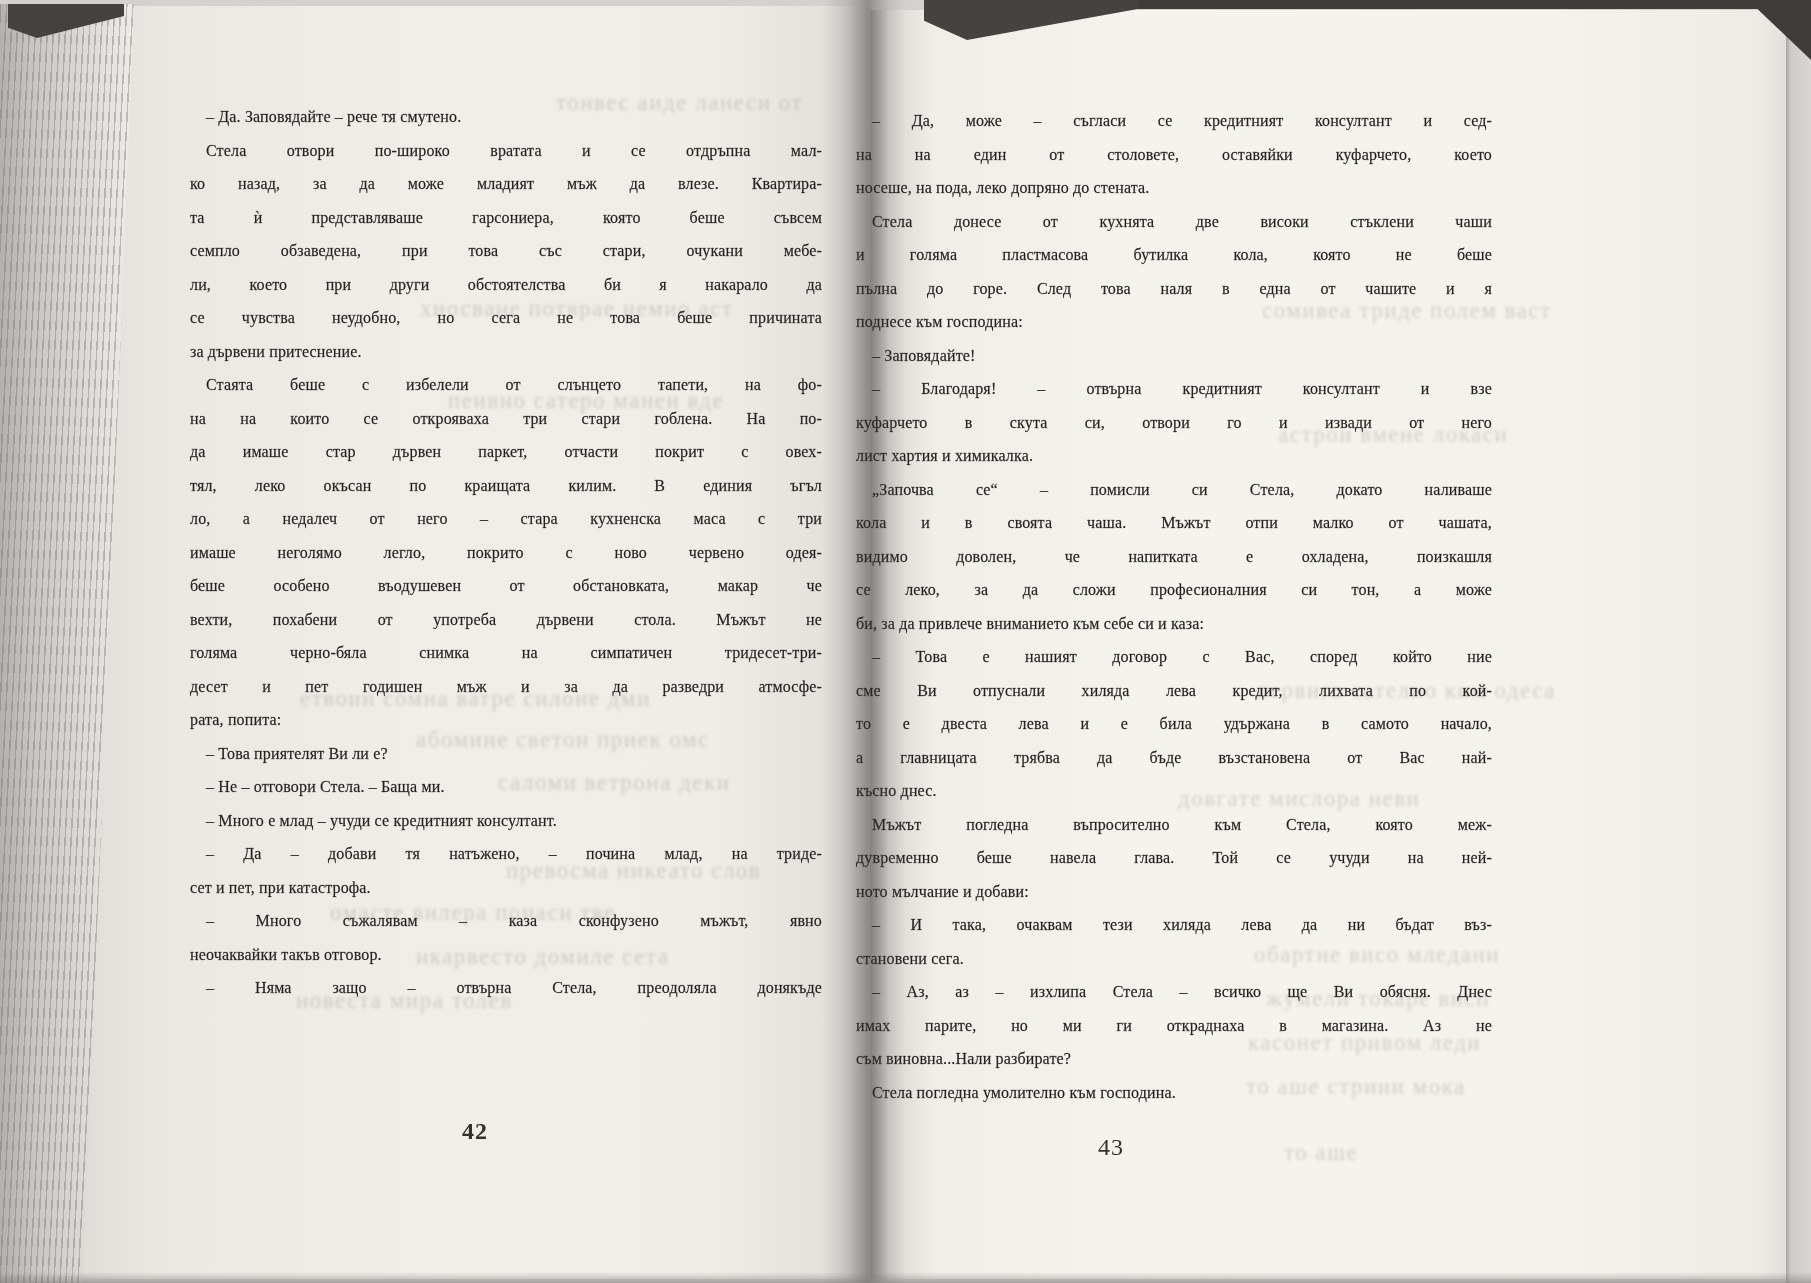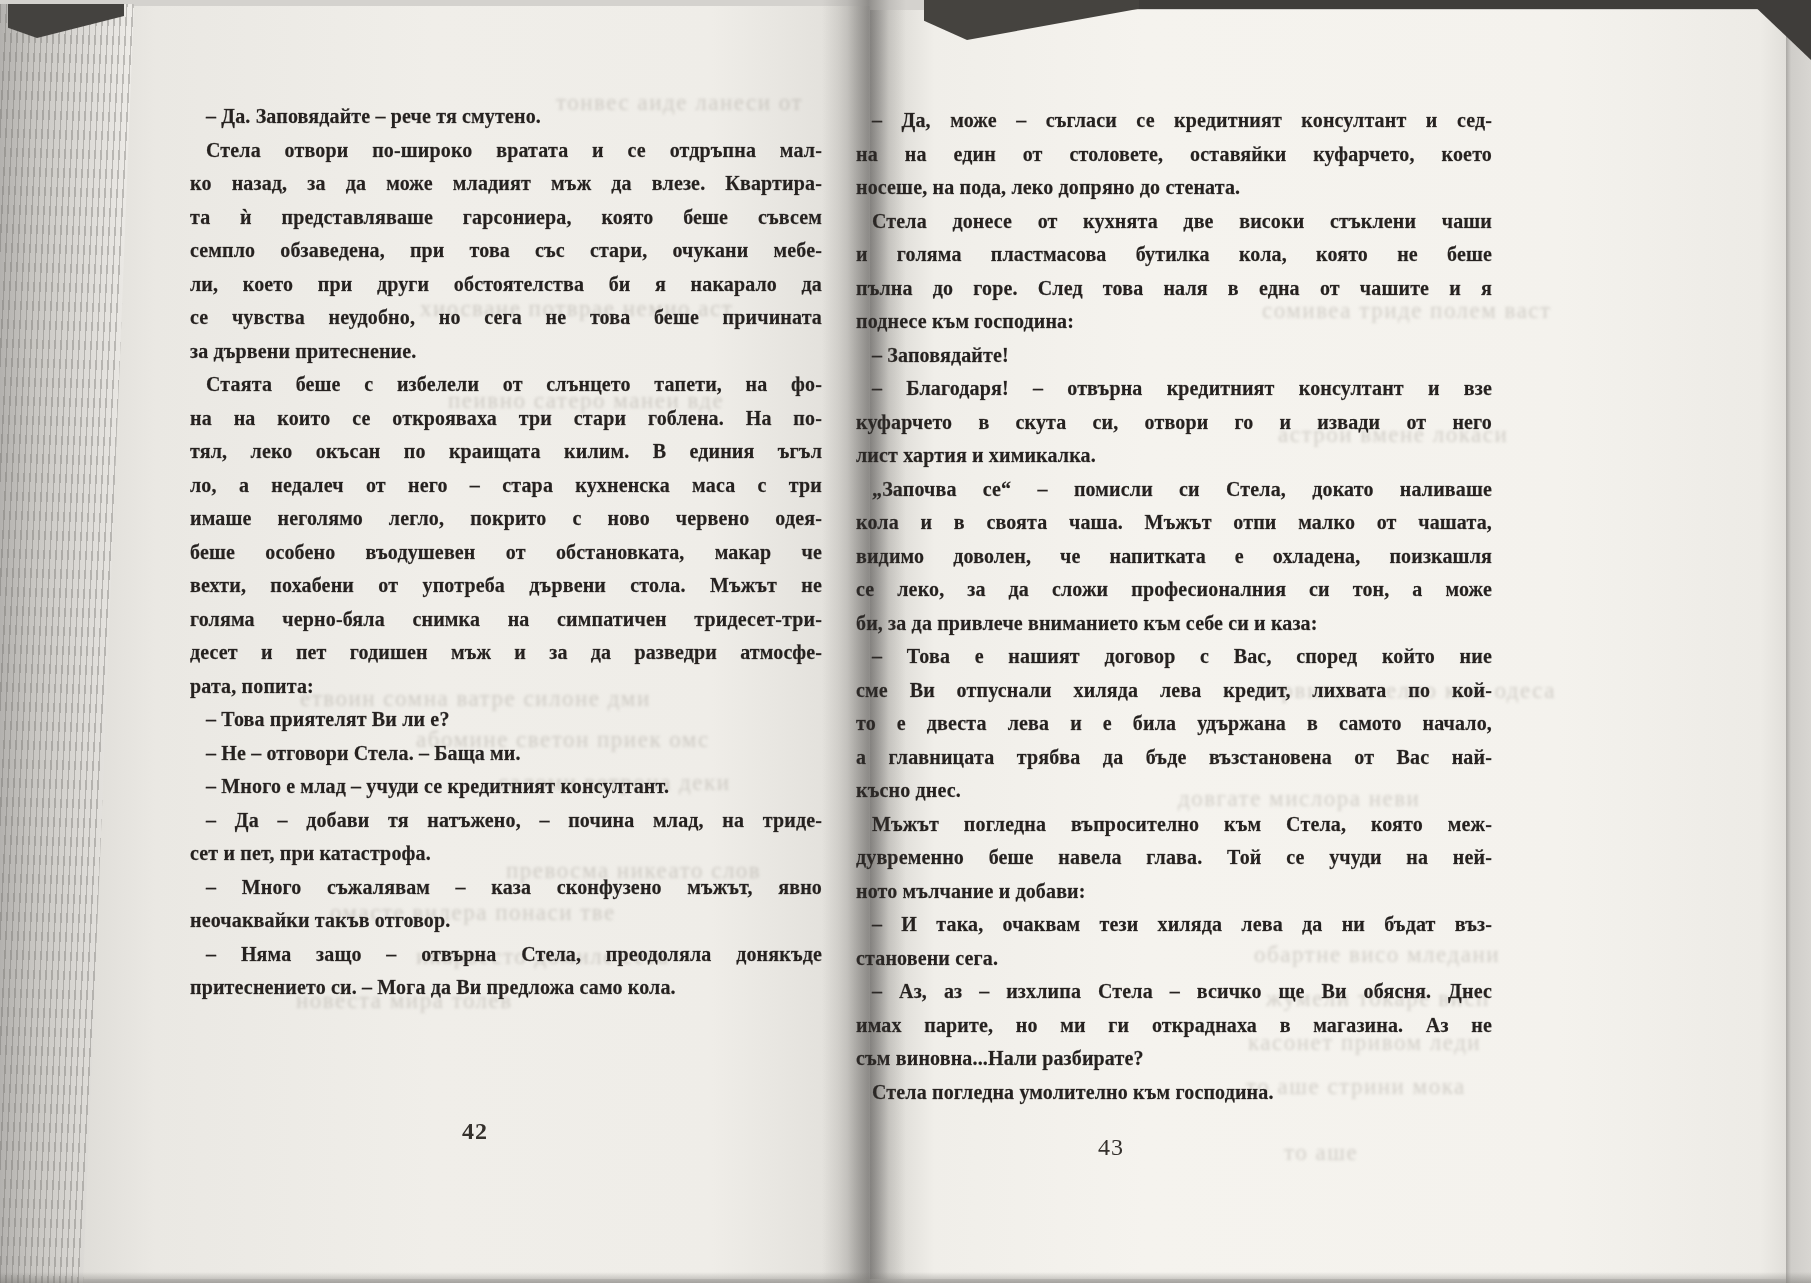--- a/index.html
+++ b/index.html
@@ -53,23 +53,22 @@
                 clip-path: polygon(0 0, 100% 0, 100% 100%); z-index: 7; }
   .right-edge { position: absolute; left: 1786px; top: 6px; width: 25px; height: 1277px;
                 background: linear-gradient(90deg, #aaa8a4 0%, #cfcdc9 20%, #d8d6d2 100%); z-index: 5; }
   .bottom-band{ position: absolute; left: 0; top: 1272px; width: 100%; height: 11px;
                 background: linear-gradient(180deg, rgba(140,138,134,0) 0%, rgba(118,116,112,0.5) 100%); z-index: 8; }
 
   
   .text-block {
     position: absolute; z-index: 4;
     color: #262220;
-    font-size: 20px;
+    font-size: 16px;
     letter-spacing: 0.15px;
-    font-weight: bold;
     -webkit-text-stroke: 0.3px rgba(38,34,32,0.55);
   }
   .text-left  { left: 190px; top: 100px; width: 632px; }
   .text-right { left: 856px; top: 104px; width: 636px; }
   .tl { height: 33.5px; line-height: 33.5px; white-space: nowrap; text-align: left; }
   .tl.j { text-align: justify; text-align-last: justify; }
   .tl.p { padding-left: 16px; }
 
   .pagenum {
     position: absolute; z-index: 4; width: 70px; text-align: center;
@@ -122,37 +121,37 @@
       <div class="tl p">– Да. Заповядайте – рече тя смутено.</div>
       <div class="tl j p">Стела отвори по-широко вратата и се отдръпна мал-</div>
       <div class="tl j">ко назад, за да може младият мъж да влезе. Квартира-</div>
       <div class="tl j">та ѝ представляваше гарсониера, която беше съвсем</div>
       <div class="tl j">семпло обзаведена, при това със стари, очукани мебе-</div>
       <div class="tl j">ли, което при други обстоятелства би я накарало да</div>
       <div class="tl j">се чувства неудобно, но сега не това беше причината</div>
       <div class="tl">за дървени притеснение.</div>
       <div class="tl j p">Стаята беше с избелели от слънцето тапети, на фо-</div>
       <div class="tl j">на на които се открояваха три стари гоблена. На по-</div>
+      <div class="tl j">да имаше стар дървен паркет, отчасти покрит с овех-</div>
       <div class="tl j">тял, леко окъсан по краищата килим. В единия ъгъл</div>
       <div class="tl j">ло, а недалеч от него – стара кухненска маса с три</div>
       <div class="tl j">имаше неголямо легло, покрито с ново червено одея-</div>
       <div class="tl j">беше особено въодушевен от обстановката, макар че</div>
       <div class="tl j">вехти, похабени от употреба дървени стола. Мъжът не</div>
       <div class="tl j">голяма черно-бяла снимка на симпатичен тридесет-три-</div>
       <div class="tl j">десет и пет годишен мъж и за да разведри атмосфе-</div>
       <div class="tl">рата, попита:</div>
       <div class="tl p">– Това приятелят Ви ли е?</div>
       <div class="tl p">– Не – отговори Стела. – Баща ми.</div>
       <div class="tl p">– Много е млад – учуди се кредитният консултант.</div>
       <div class="tl j p">– Да – добави тя натъжено, – почина млад, на триде-</div>
       <div class="tl">сет и пет, при катастрофа.</div>
       <div class="tl j p">– Много съжалявам – каза сконфузено мъжът, явно</div>
       <div class="tl">неочаквайки такъв отговор.</div>
       <div class="tl j p">– Няма защо – отвърна Стела, преодоляла донякъде</div>
-      <div class="tl">притеснението си. – Мога да Ви предложа само кола.</div>
     </div>
   <div class="text-block text-right" id="right-lines">
       <div class="tl j p">– Да, може – съгласи се кредитният консултант и сед-</div>
       <div class="tl j">на на един от столовете, оставяйки куфарчето, което</div>
       <div class="tl">носеше, на пода, леко допряно до стената.</div>
       <div class="tl j p">Стела донесе от кухнята две високи стъклени чаши</div>
       <div class="tl j">и голяма пластмасова бутилка кола, която не беше</div>
       <div class="tl j">пълна до горе. След това наля в една от чашите и я</div>
       <div class="tl">поднесе към господина:</div>
       <div class="tl p">– Заповядайте!</div>

